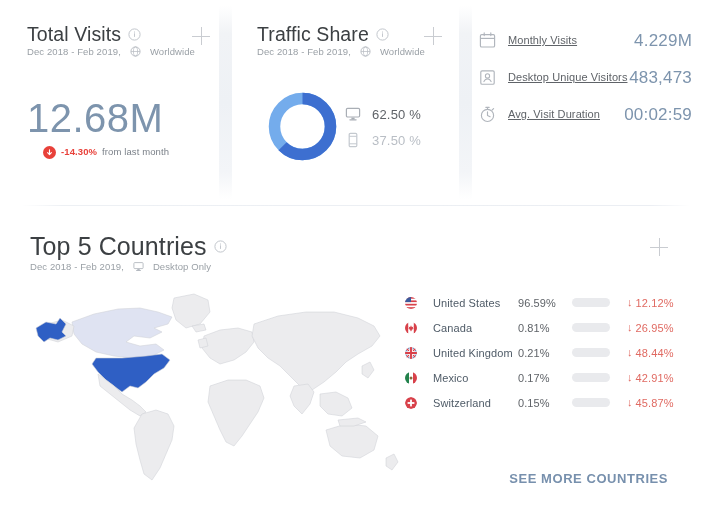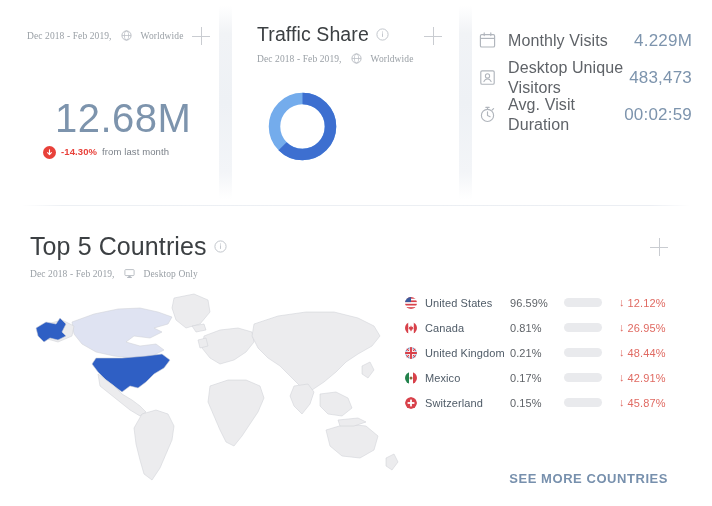--- a/index.html
+++ b/index.html
@@ -66,26 +66,24 @@
     font-size: 19.5px;
     font-weight: 400;
     color: #3c4043;
     letter-spacing: .1px;
   }
 
   .card-sub {
     display: flex;
     align-items: center;
     gap: 9px;
-    margin-top: 7px;
     font-size: 9.5px;
     color: #9aa0a6;
     letter-spacing: .1px;
     white-space: nowrap;
-    font-family: Liberation Serif, serif;
   }
 
   .info-icon {
     display: inline-flex;
     align-items: center;
     justify-content: center;
     width: 13px; height: 13px;
     flex: 0 0 13px;
   }
   .info-icon svg { display: block; }
@@ -108,21 +106,20 @@
   .panel-total .plus-icon { right: 22px; top: 27px; }
 
   .big-number {
     position: absolute;
     left: 27px; top: 98px;
     font-size: 40px;
     font-weight: 400;
     color: #7d94ad;
     letter-spacing: .5px;
     line-height: 1;
-    margin-left: 28px;
   }
 
   .delta-row {
     position: absolute;
     left: 43px; top: 146px;
     display: flex;
     gap: 5px;
     white-space: nowrap;
   }
   .delta-badge {
@@ -201,24 +198,25 @@
     width: 19px; height: 19px;
     flex: 0 0 19px;
     display: inline-flex;
     align-items: center;
     justify-content: center;
     margin-right: 11px;
   }
   .stat-ico svg { display: block; }
   .stat-label {
     flex: 1;
-    font-size: 16px;
+    font-size: 11px;
     color: #5f6368;
     line-height: 1.2;
     letter-spacing: .1px;
+    text-decoration: underline;
   }
   .stat-value {
     font-size: 17px;
     color: #7d94ad;
     letter-spacing: .2px;
     white-space: nowrap;
     text-align: right;
   }
 
   
@@ -255,20 +253,21 @@
     border-radius: 50%;
     overflow: hidden;
   }
   .flag svg { display: block; }
   .c-name {
     width: 85px;
     font-size: 11px;
     color: #4f5b67;
     letter-spacing: .1px;
     white-space: nowrap;
+    margin-left: 8px;
   }
   .c-share {
     width: 54px;
     font-size: 11px;
     color: #5f6368;
     letter-spacing: .1px;
   }
   .c-bar {
     width: 38px; height: 9px;
     flex: 0 0 38px;
@@ -304,20 +303,30 @@
 </style>
 </head>
 <body>
 
 <div class="app">
 
   <div class="top-row">
 
     <div class="panel panel-total">
       <div class="head">
+        <div class="card-title">
+          <span>Total Visits</span>
+          <span class="info-icon">
+            <svg width="13" height="13" viewBox="0 0 13 13">
+              <circle cx="6.5" cy="6.5" r="5.6" fill="none" stroke="#c2c6cc" stroke-width="1"></circle>
+              <rect x="6.05" y="5.3" width="0.95" height="3.6" fill="#c2c6cc"></rect>
+              <rect x="6.05" y="3.5" width="0.95" height="1.1" fill="#c2c6cc"></rect>
+            </svg>
+          </span>
+        </div>
         <div class="card-sub">
           <span>Dec 2018 - Feb 2019,</span>
           <span class="info-icon" style="width:11px;height:11px;flex:0 0 11px;">
             <svg width="11" height="11" viewBox="0 0 11 11">
               <circle cx="5.5" cy="5.5" r="4.6" fill="none" stroke="#b4b9c0" stroke-width=".9"></circle>
               <ellipse cx="5.5" cy="5.5" rx="2.1" ry="4.6" fill="none" stroke="#b4b9c0" stroke-width=".7"></ellipse>
               <line x1="1" y1="5.5" x2="10" y2="5.5" stroke="#b4b9c0" stroke-width=".7"></line>
             </svg>
           </span>
           <span>Worldwide</span>
@@ -369,20 +378,42 @@
       <div class="plus-icon"></div>
 
       <div class="donut-wrap">
 
         <svg width="77" height="77" viewBox="0 0 77 77">
           <circle cx="38.5" cy="38.5" r="28" fill="none" stroke="#74acec" stroke-width="11.5"></circle>
           <circle cx="38.5" cy="38.5" r="28" fill="none" stroke="#3d6fd0" stroke-width="11.5" stroke-dasharray="109.96 175.93" transform="rotate(-90 38.5 38.5)"></circle>
         </svg>
       </div>
 
+      <div class="legend">
+        <div class="legend-row desktop">
+          <span class="legend-ico">
+            <svg width="16" height="16" viewBox="0 0 16 16">
+              <rect x="1.4" y="2.4" width="13.2" height="8.6" rx="1.2" fill="none" stroke="#a9aeb5" stroke-width="1.2"></rect>
+              <rect x="6.4" y="11.6" width="3.2" height="1.9" fill="#a9aeb5"></rect>
+              <rect x="4.3" y="13.2" width="7.4" height="1.2" rx=".6" fill="#a9aeb5"></rect>
+            </svg>
+          </span>
+          <span class="legend-val">62.50 %</span>
+        </div>
+        <div class="legend-row mobile">
+          <span class="legend-ico">
+            <svg width="16" height="16" viewBox="0 0 16 16">
+              <rect x="4.2" y="1.4" width="7.6" height="13.2" rx="1.2" fill="none" stroke="#c4c9cf" stroke-width="1.2"></rect>
+              <line x1="4.2" y1="4.3" x2="11.8" y2="4.3" stroke="#c4c9cf" stroke-width="1"></line>
+              <line x1="4.2" y1="11.8" x2="11.8" y2="11.8" stroke="#c4c9cf" stroke-width="1"></line>
+            </svg>
+          </span>
+          <span class="legend-val">37.50 %</span>
+        </div>
+      </div>
     </div>
 
     <div class="vdivider d2"></div>
 
     <div class="panel panel-stats">
       <div class="stats">
 
         <div class="stat-row">
           <span class="stat-ico">
             <svg width="19" height="19" viewBox="0 0 19 19">

